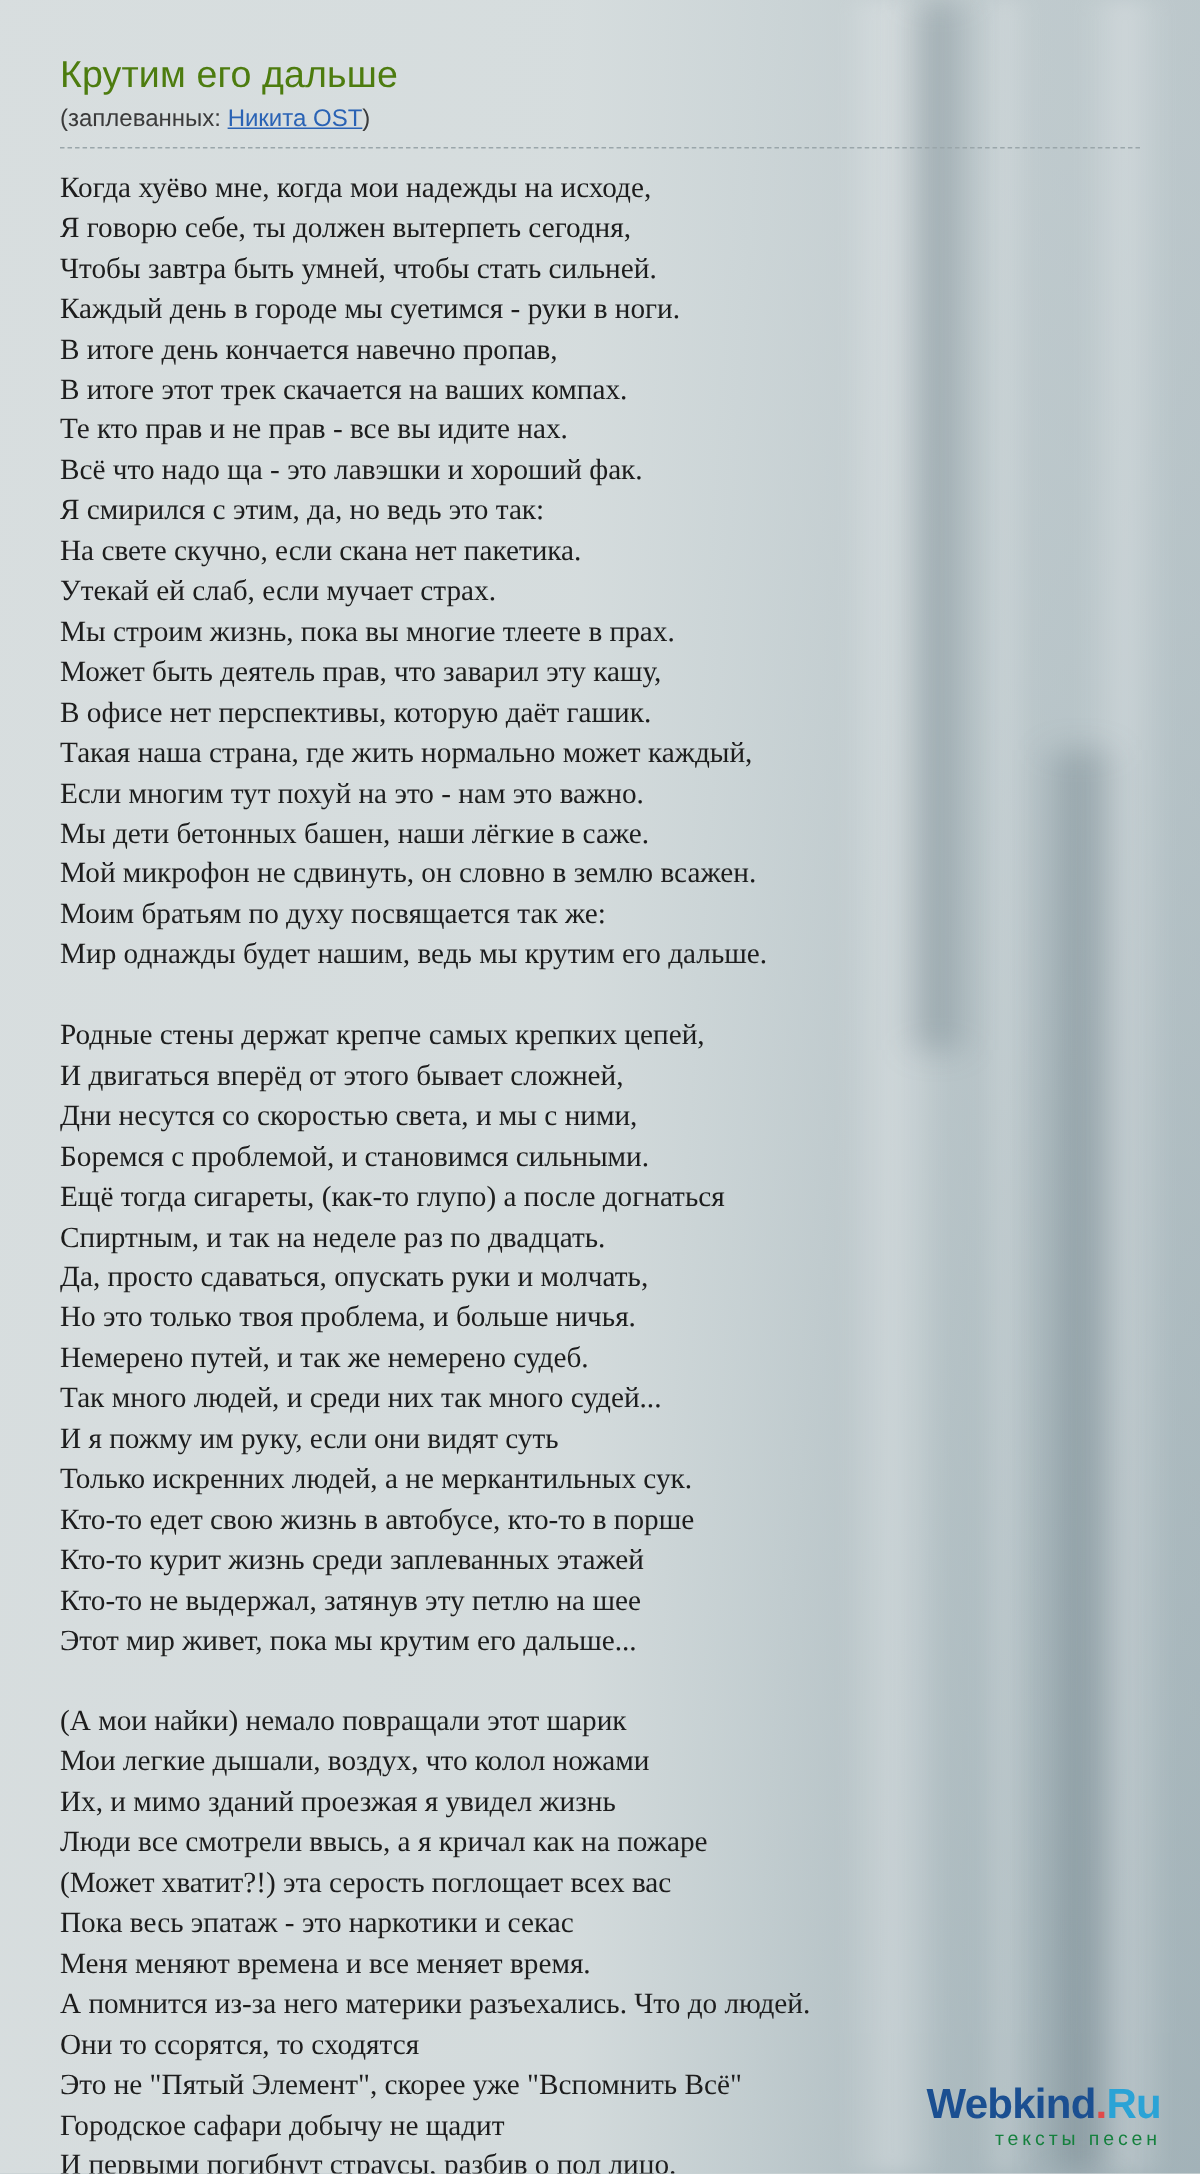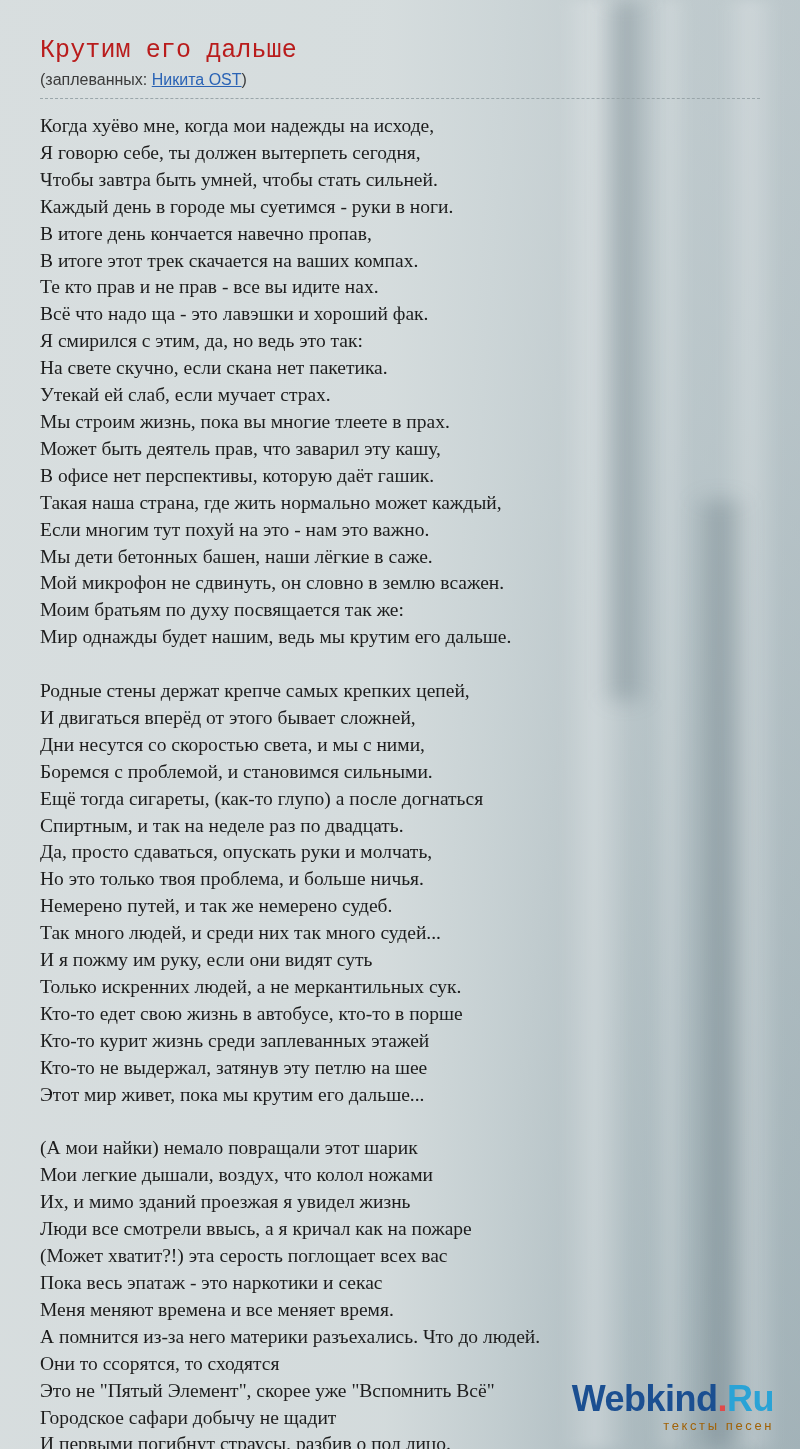--- a/index.html
+++ b/index.html
@@ -52,23 +52,23 @@
   }
 
   .page {
     position: relative;
     z-index: 5;
     padding: 36px 40px 0 40px;
     box-sizing: border-box;
   }
 
   .song-title {
-    font-family: Liberation Mono, monospace;
+    font-family: Liberation Sans, sans-serif;
     font-size: 25px;
-    color: #b91c1c;
+    color: #4d7c0f;
     font-weight: normal;
     margin: 0 0 6px 0;
     letter-spacing: 0.1px;
   }
   .performer-line {
     font-family: "Liberation Sans", sans-serif;
     font-size: 16px;
     color: #3b3b3b;
     padding-bottom: 9px;
     border-bottom: 1px dashed #9aa6aa;
@@ -91,32 +91,32 @@
 
   .watermark {
     position: absolute;
     right: 26px;
     bottom: 16px;
     z-index: 8;
     text-align: right;
     font-family: "Liberation Sans", sans-serif;
   }
   .wm-main {
-    font-size: 36px;
+    font-size: 28px;
     font-weight: bold;
     letter-spacing: -0.5px;
     line-height: 1;
   }
   .wm-web { color: #1b4f91; }
   .wm-kind { color: #1b4f91; }
   .wm-dot { color: #e04a4a; }
   .wm-ru { color: #2aa3d6; }
   .wm-sub {
     font-size: 13px;
-    color: #a16207;
+    color: #15803d;
     letter-spacing: 2.6px;
     margin-top: 1px;
   }
 </style>
 </head>
 <body>
 
 <div class="bg"></div>
 <div class="bg-streak" style="left:560px;width:70px;opacity:0.5;"></div>
 <div class="bg-streak" style="left:650px;width:40px;opacity:0.35;"></div>

